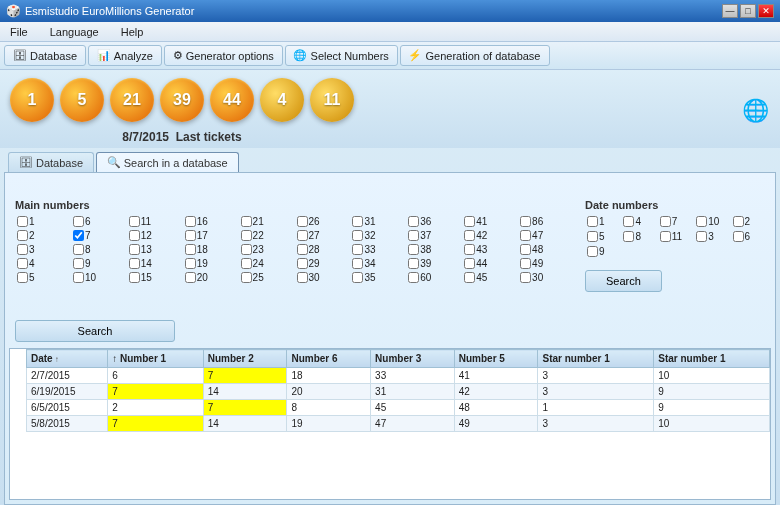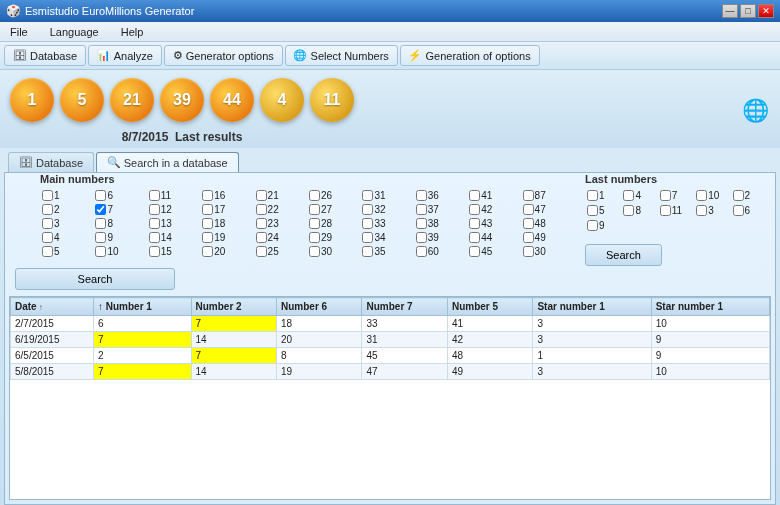--- a/index.html
+++ b/index.html
@@ -149,23 +149,22 @@
       margin: 0 4px;
       flex: 1;
       display: flex;
       flex-direction: column;
       overflow: hidden;
     }
 
     
     .number-grid-section {
       display: flex;
-      padding: 0 10px;
+      padding: 26px 10px;
       gap: 12px;
-      margin-left: 25px;
     }
     .grid-group { flex: 1; }
     .grid-group-title { font-size: 11px; font-weight: bold; color: #333; margin-bottom: 4px; }
     .number-grid {
       display: grid;
       grid-template-columns: repeat(10, 1fr);
       gap: 1px;
     }
     .number-cell {
       display: flex; align-items: center; gap: 1px;
@@ -237,20 +236,21 @@
       border: 1px solid #ccdde8;
       padding: 2px 4px;
       color: #222;
     }
     .results-table tr:nth-child(even) td { background: #f0f6fc; }
     .results-table tr:nth-child(odd) td { background: white; }
     .cell-yellow { background: #ffff00 !important; }
     .table-scroll {
       overflow-y: auto;
       flex: 1;
+      margin-left: 16px;
     }
 
     .sort-icon { font-size: 8px; color: #666; margin-left: 2px; }
   </style>
 </head>
 <body>
 
 <div class="title-bar">
   <div class="title-bar-left">
     <span class="title-bar-icon">🎲</span>
@@ -283,38 +283,38 @@
     <div class="toolbar-btn">
       <span>⚙</span>
       <span>Generator options</span>
     </div>
     <div class="toolbar-btn">
       <span>🌐</span>
       <span>Select Numbers</span>
     </div>
     <div class="toolbar-btn">
       <span>⚡</span>
-      <span>Generation of options</span>
+      <span>Generation of database</span>
     </div>
   </div>
 
   <div class="hero">
     <div class="balls-container">
       <div class="balls-row">
         <div class="ball ball-orange">1</div>
         <div class="ball ball-orange">5</div>
         <div class="ball ball-orange">21</div>
         <div class="ball ball-orange">39</div>
         <div class="ball ball-orange">44</div>
         <div class="ball ball-gold">4</div>
         <div class="ball ball-gold">11</div>
       </div>
       <div class="last-results-label">
         <span>8/7/2015</span>&nbsp;
-        <span>Last results</span>
+        <span>Last tickets</span>
       </div>
     </div>
     <div class="hero-right">
       <span style="font-size:22px;">🌐</span>
     </div>
   </div>
 
   <div class="tabs">
     <div class="tab">
       <span>🗄</span>
@@ -365,21 +365,21 @@
           <div class="number-cell">
               <input type="checkbox" style="">
               <label>36</label>
             </div>
           <div class="number-cell">
               <input type="checkbox" style="">
               <label>41</label>
             </div>
           <div class="number-cell">
               <input type="checkbox" style="">
-              <label>87</label>
+              <label>86</label>
             </div>
 
           <div class="number-cell">
               <input type="checkbox" style="">
               <label>2</label>
             </div>
           <div class="number-cell">
               <input type="checkbox" checked="" style="">
               <label>7</label>
             </div>
@@ -535,21 +535,21 @@
               <label>45</label>
             </div>
           <div class="number-cell">
               <input type="checkbox" style="">
               <label>30</label>
             </div>
         </div>
       </div>
 
       <div class="grid-group" style="max-width: 180px;">
-        <div class="grid-group-title">Last numbers</div>
+        <div class="grid-group-title">Date numbers</div>
         <div class="star-grid">
 
           <div class="number-cell">
               <input type="checkbox" style="">
               <label>1</label>
             </div>
           <div class="number-cell">
               <input type="checkbox" style="">
               <label>4</label>
             </div>
@@ -603,21 +603,21 @@
 
     <div class="results-table-container">
       <div class="table-scroll">
         <table class="results-table">
           <thead>
             <tr>
               <th><span>Date</span><span class="sort-icon">↑</span></th>
               <th>↑ Number 1</th>
               <th>Number 2</th>
               <th>Number 6</th>
-              <th>Number 7</th>
+              <th>Number 3</th>
               <th>Number 5</th>
               <th>Star number 1</th>
               <th>Star number 1</th>
             </tr>
           </thead>
           <tbody id="results-tbody">
           <tr>
                 <td>2/7/2015</td>
                 <td>6</td>
                 <td class="cell-yellow">7</td>

